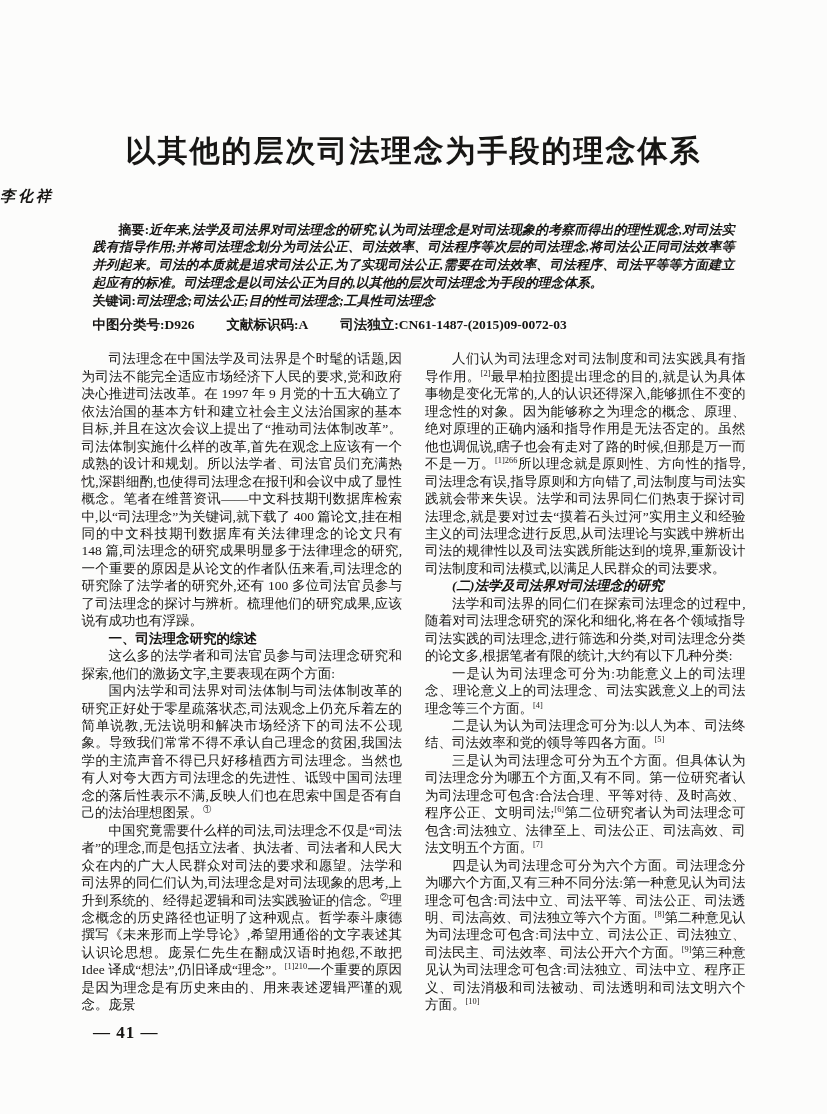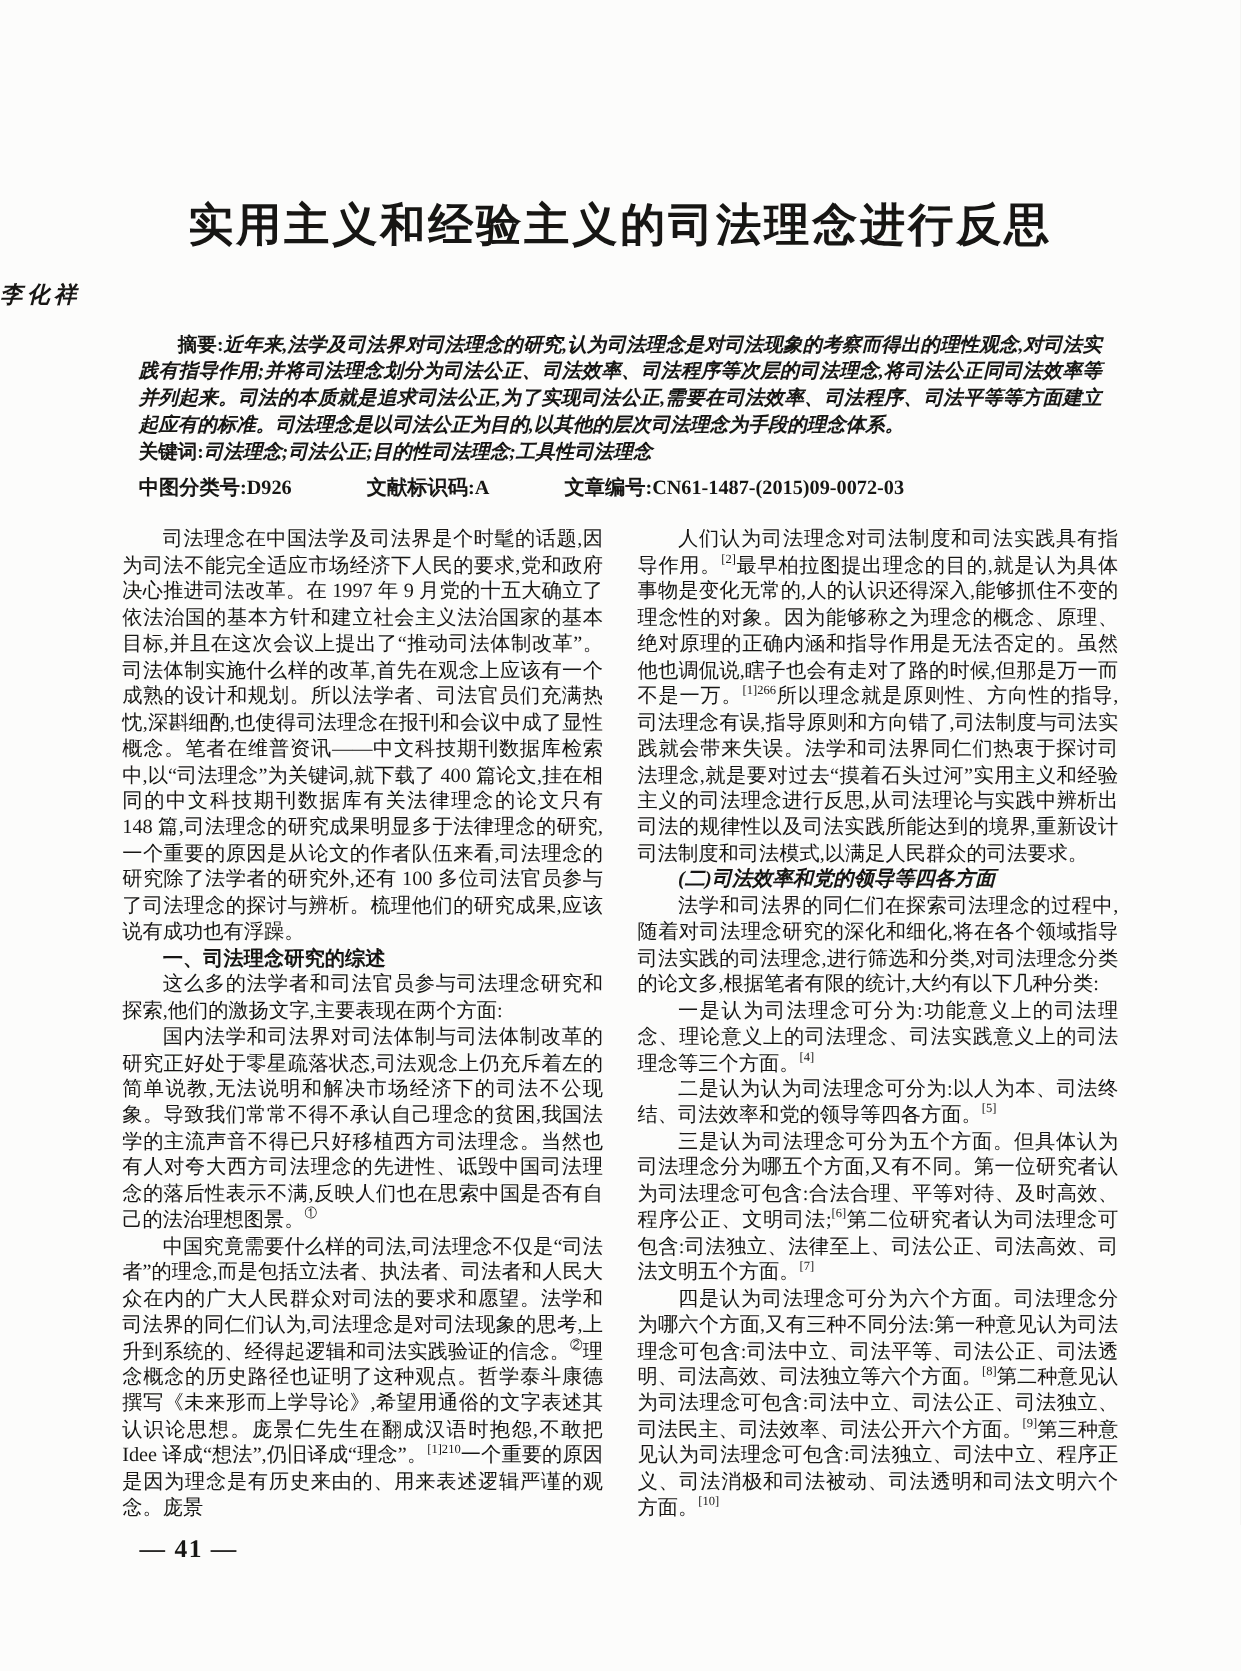--- a/index.html
+++ b/index.html
@@ -51,21 +51,21 @@
     font-style:normal;
     font-weight:bold;
     font-family:Liberation Serif, serif;
   }
   .pub-meta{
     margin-top:7px !important;
     font-size:13.5px;
     font-weight:bold;
   }
   .meta-pair{white-space:nowrap;}
-  .meta-pair.gap{margin-right:50px;}
+  .meta-pair.gap{margin-right:32px;}
   .meta-value{font-family:"Liberation Serif","DejaVu Serif",serif;}
   .columns{
     display:flex;
     gap:23px;
     width:664px;
     margin:16px auto 0;
   }
   .col{
     flex:1;
     min-width:0;
@@ -101,45 +101,45 @@
     font-size:17px;
     font-weight:bold;
     letter-spacing:1px;
   }
 </style>
 </head>
 <body>
 
 <div class="page">
 
-  <h1 class="title">实用主义和经验主义的司法理念进行反思</h1>
+  <h1 class="title">以其他的层次司法理念为手段的理念体系</h1>
 
   <div class="author">李化祥</div>
 
   <div class="front-matter">
     <p class="abstract"><span class="fm-label">摘要:</span><span>近年来,法学及司法界对司法理念的研究,认为司法理念是对司法现象的考察而得出的理性观念,对司法实践有指导作用;并将司法理念划分为司法公正、司法效率、司法程序等次层的司法理念,将司法公正同司法效率等并列起来。司法的本质就是追求司法公正,为了实现司法公正,需要在司法效率、司法程序、司法平等等方面建立起应有的标准。司法理念是以司法公正为目的,以其他的层次司法理念为手段的理念体系。</span></p>
 
     <p class="keywords"><span class="fm-label">关键词:</span><span>司法理念;司法公正;目的性司法理念;工具性司法理念</span></p>
 
-    <p class="pub-meta"><span class="meta-pair gap"><span class="fm-label">中图分类号:</span><span class="meta-value">D926</span></span><span class="meta-pair gap"><span class="fm-label">文献标识码:</span><span class="meta-value">A</span></span><span class="meta-pair"><span class="fm-label">文章编号:</span><span class="meta-value">CN61-1487-(2015)09-0072-03</span></span></p>
+    <p class="pub-meta"><span class="meta-pair gap"><span class="fm-label">中图分类号:</span><span class="meta-value">D926</span></span><span class="meta-pair gap"><span class="fm-label">文献标识码:</span><span class="meta-value">A</span></span><span class="meta-pair"><span class="fm-label">司法独立:</span><span class="meta-value">CN61-1487-(2015)09-0072-03</span></span></p>
   </div>
 
   <div class="columns">
 
     <div class="col">
       <p class="para sup-refs">司法理念在中国法学及司法界是个时髦的话题,因为司法不能完全适应市场经济下人民的要求,党和政府决心推进司法改革。在 1997 年 9 月党的十五大确立了依法治国的基本方针和建立社会主义法治国家的基本目标,并且在这次会议上提出了“推动司法体制改革”。司法体制实施什么样的改革,首先在观念上应该有一个成熟的设计和规划。所以法学者、司法官员们充满热忱,深斟细酌,也使得司法理念在报刊和会议中成了显性概念。笔者在维普资讯——中文科技期刊数据库检索中,以“司法理念”为关键词,就下载了 400 篇论文,挂在相同的中文科技期刊数据库有关法律理念的论文只有 148 篇,司法理念的研究成果明显多于法律理念的研究,一个重要的原因是从论文的作者队伍来看,司法理念的研究除了法学者的研究外,还有 100 多位司法官员参与了司法理念的探讨与辨析。梳理他们的研究成果,应该说有成功也有浮躁。</p>
       <h2 class="sec-heading">一、司法理念研究的综述</h2>
       <p class="para">这么多的法学者和司法官员参与司法理念研究和探索,他们的激扬文字,主要表现在两个方面:</p>
       <p class="para sup-refs">国内法学和司法界对司法体制与司法体制改革的研究正好处于零星疏落状态,司法观念上仍充斥着左的简单说教,无法说明和解决市场经济下的司法不公现象。导致我们常常不得不承认自己理念的贫困,我国法学的主流声音不得已只好移植西方司法理念。当然也有人对夸大西方司法理念的先进性、诋毁中国司法理念的落后性表示不满,反映人们也在思索中国是否有自己的法治理想图景。<sup>①</sup></p>
       <p class="para sup-refs">中国究竟需要什么样的司法,司法理念不仅是“司法者”的理念,而是包括立法者、执法者、司法者和人民大众在内的广大人民群众对司法的要求和愿望。法学和司法界的同仁们认为,司法理念是对司法现象的思考,上升到系统的、经得起逻辑和司法实践验证的信念。<sup>②</sup>理念概念的历史路径也证明了这种观点。哲学泰斗康德撰写《未来形而上学导论》,希望用通俗的文字表述其认识论思想。庞景仁先生在翻成汉语时抱怨,不敢把 Idee 译成“想法”,仍旧译成“理念”。<sup>[1]210</sup>一个重要的原因是因为理念是有历史来由的、用来表述逻辑严谨的观念。庞景</p>
     </div>
 
     <div class="col">
       <p class="para sup-refs">人们认为司法理念对司法制度和司法实践具有指导作用。<sup>[2]</sup>最早柏拉图提出理念的目的,就是认为具体事物是变化无常的,人的认识还得深入,能够抓住不变的理念性的对象。因为能够称之为理念的概念、原理、绝对原理的正确内涵和指导作用是无法否定的。虽然他也调侃说,瞎子也会有走对了路的时候,但那是万一而不是一万。<sup>[1]266</sup>所以理念就是原则性、方向性的指导,司法理念有误,指导原则和方向错了,司法制度与司法实践就会带来失误。法学和司法界同仁们热衷于探讨司法理念,就是要对过去“摸着石头过河”实用主义和经验主义的司法理念进行反思,从司法理论与实践中辨析出司法的规律性以及司法实践所能达到的境界,重新设计司法制度和司法模式,以满足人民群众的司法要求。</p>
-      <p class="sub-heading">(二)司法效率和党的领导等四各方面</p>
+      <p class="sub-heading">(二)法学及司法界对司法理念的研究</p>
       <p class="para">法学和司法界的同仁们在探索司法理念的过程中,随着对司法理念研究的深化和细化,将在各个领域指导司法实践的司法理念,进行筛选和分类,对司法理念分类的论文多,根据笔者有限的统计,大约有以下几种分类:</p>
       <p class="para sup-refs">一是认为司法理念可分为:功能意义上的司法理念、理论意义上的司法理念、司法实践意义上的司法理念等三个方面。<sup>[4]</sup></p>
       <p class="para sup-refs">二是认为认为司法理念可分为:以人为本、司法终结、司法效率和党的领导等四各方面。<sup>[5]</sup></p>
       <p class="para sup-refs">三是认为司法理念可分为五个方面。但具体认为司法理念分为哪五个方面,又有不同。第一位研究者认为司法理念可包含:合法合理、平等对待、及时高效、程序公正、文明司法;<sup>[6]</sup>第二位研究者认为司法理念可包含:司法独立、法律至上、司法公正、司法高效、司法文明五个方面。<sup>[7]</sup></p>
       <p class="para sup-refs">四是认为司法理念可分为六个方面。司法理念分为哪六个方面,又有三种不同分法:第一种意见认为司法理念可包含:司法中立、司法平等、司法公正、司法透明、司法高效、司法独立等六个方面。<sup>[8]</sup>第二种意见认为司法理念可包含:司法中立、司法公正、司法独立、司法民主、司法效率、司法公开六个方面。<sup>[9]</sup>第三种意见认为司法理念可包含:司法独立、司法中立、程序正义、司法消极和司法被动、司法透明和司法文明六个方面。<sup>[10]</sup></p>
     </div>
 
   </div>
 
   <div class="page-number">— 41 —</div>

